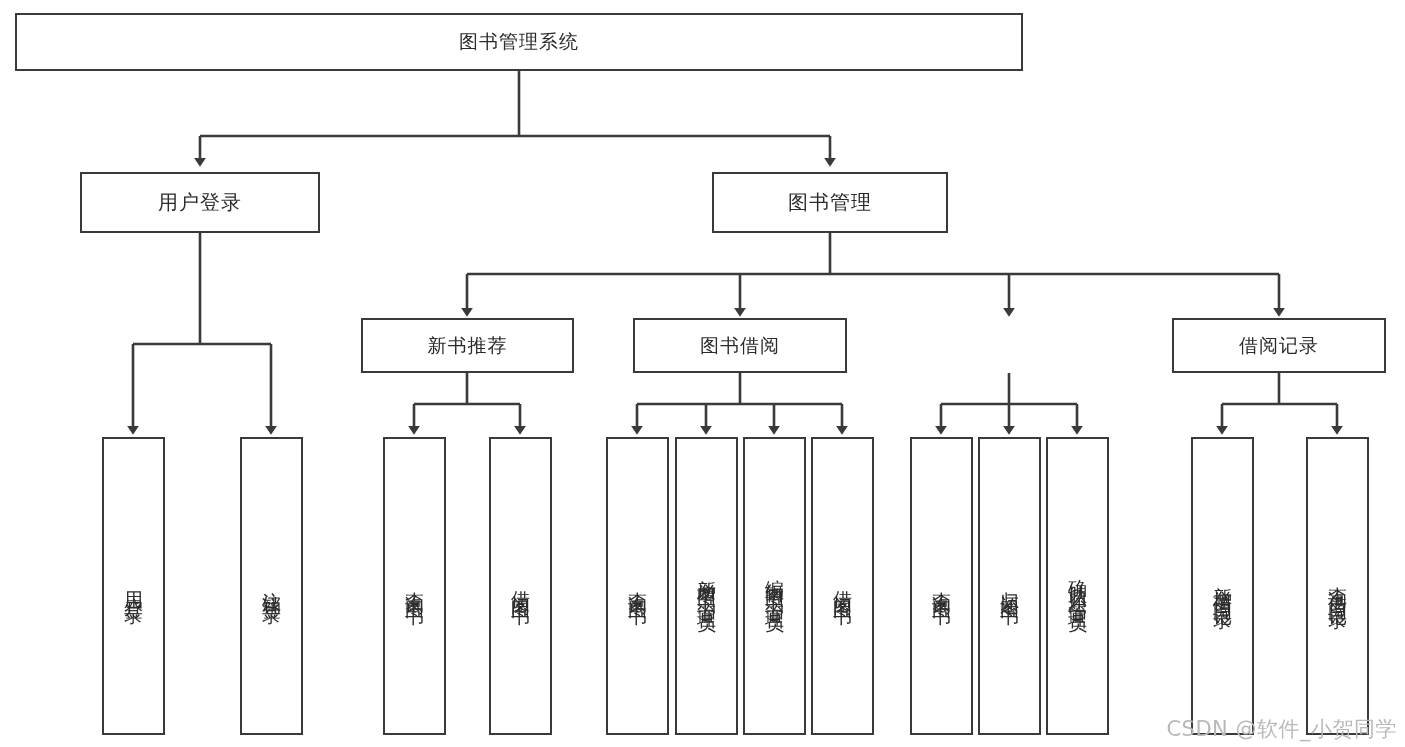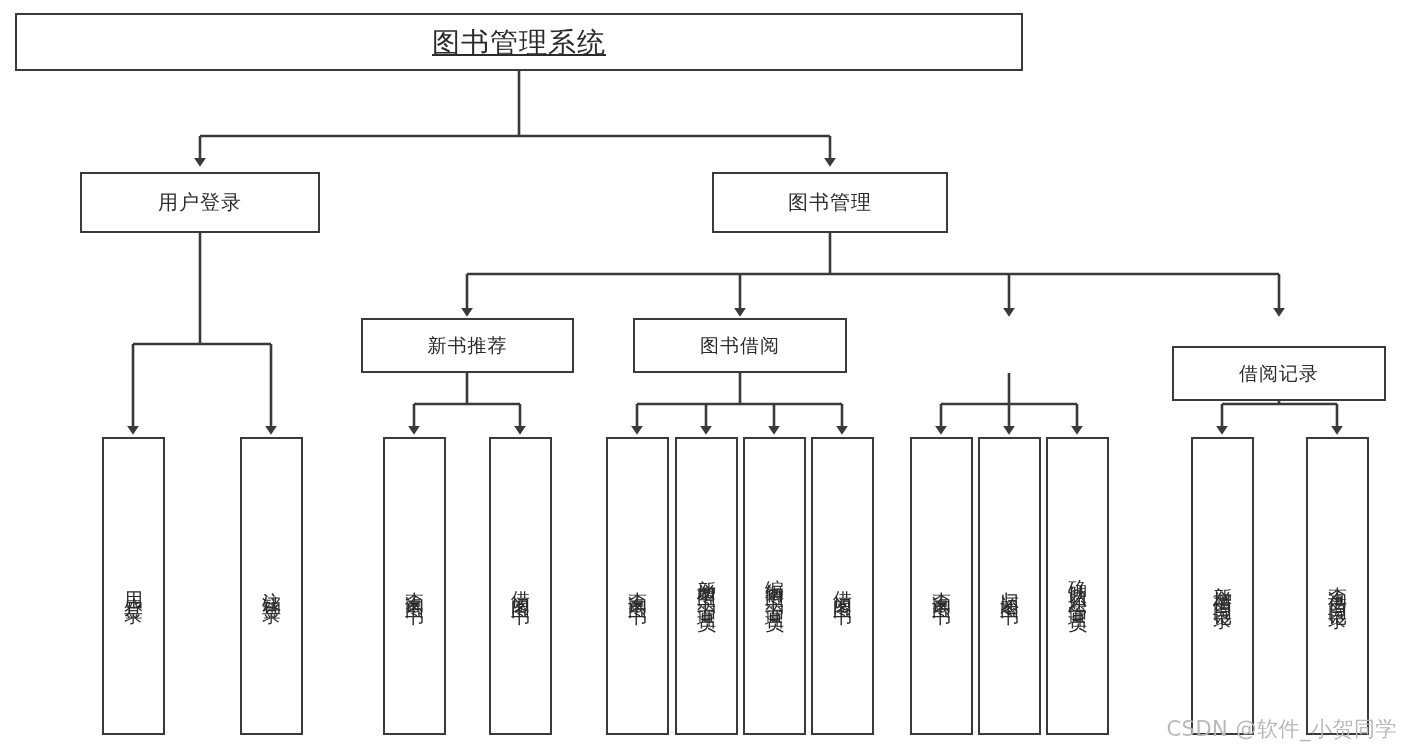--- a/index.html
+++ b/index.html
@@ -32,23 +32,22 @@
     background: #ffffff;
     border: 2.5px solid #3a3a3a;
     display: flex;
     align-items: center;
     justify-content: center;
     color: #2b2b2b;
     text-align: center;
     line-height: 1.25;
   }
   .node.root {
-    font-size: 28px;
+    font-size: 19px;
     letter-spacing: 1px;
-    text-decoration: underline;
   }
   .node.level1 {
     font-size: 20px;
     letter-spacing: 1px;
   }
   .node.level2 {
     font-size: 19px;
     letter-spacing: 1px;
   }
   .node.leaf {
@@ -141,21 +140,21 @@
   <div class="node level1" style="left:712px; top:172px; width:236px; height:61px;">
     <span>图书管理</span>
   </div>
 
   <div class="node level2" style="left:633px; top:318px; width:214px; height:55px;">
     <span>图书借阅</span>
   </div>
   <div class="node level2" style="left:361px; top:318px; width:213px; height:55px;">
     <span>新书推荐</span>
   </div>
-  <div class="node level2" style="left:1172px; top:318px; width:214px; height:55px;margin-top:28px;">
+  <div class="node level2" style="left:1172px; top:318px; width:214px; height:55px;">
     <span>借阅记录</span>
   </div>
 
   <div class="node leaf" style="left:102px; top:437px; width:63px; height:298px;">
     <span class="vtext">用户登录</span>
   </div>
   <div class="node leaf" style="left:240px; top:437px; width:63px; height:298px;">
     <span class="vtext">注销登录</span>
   </div>
 

